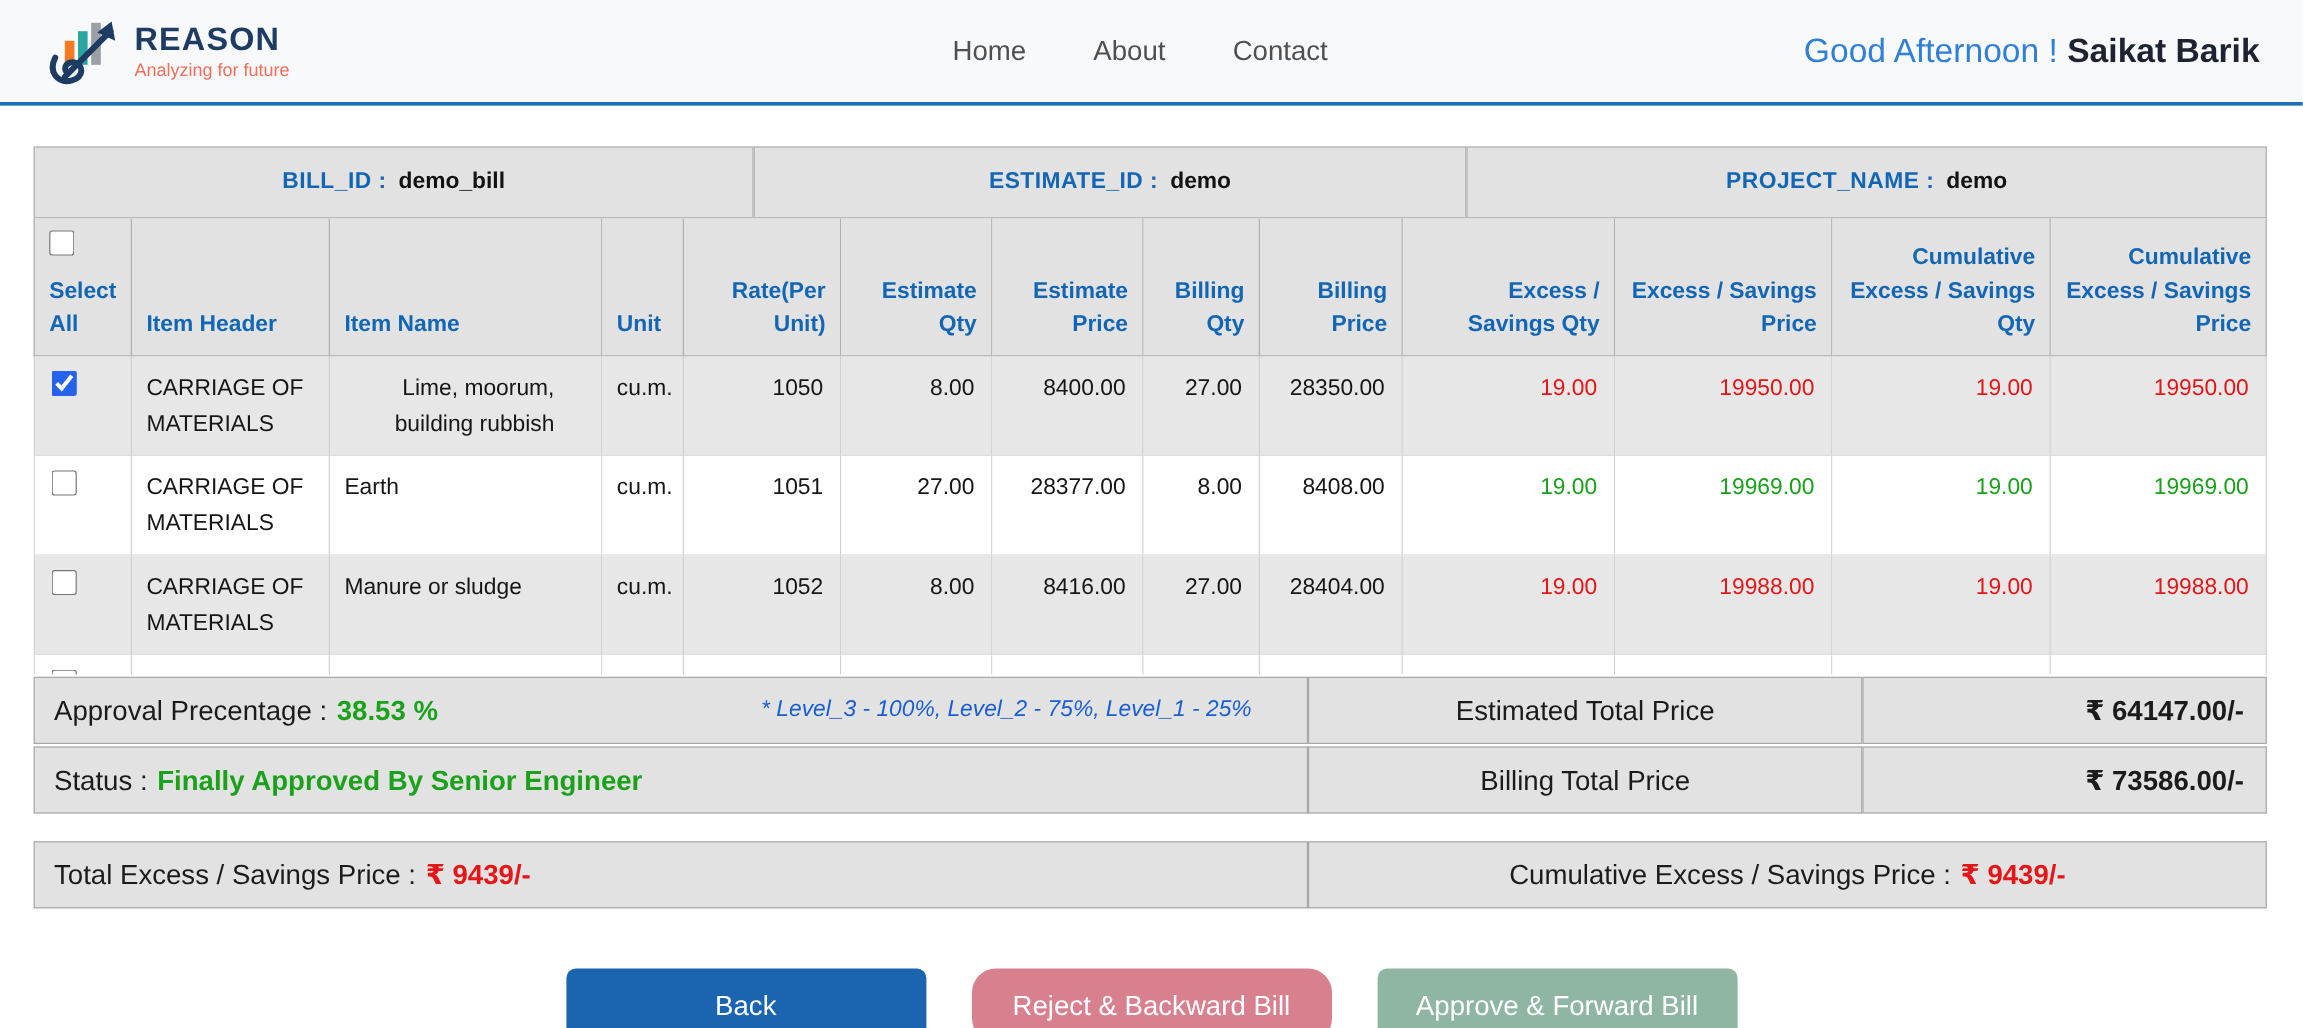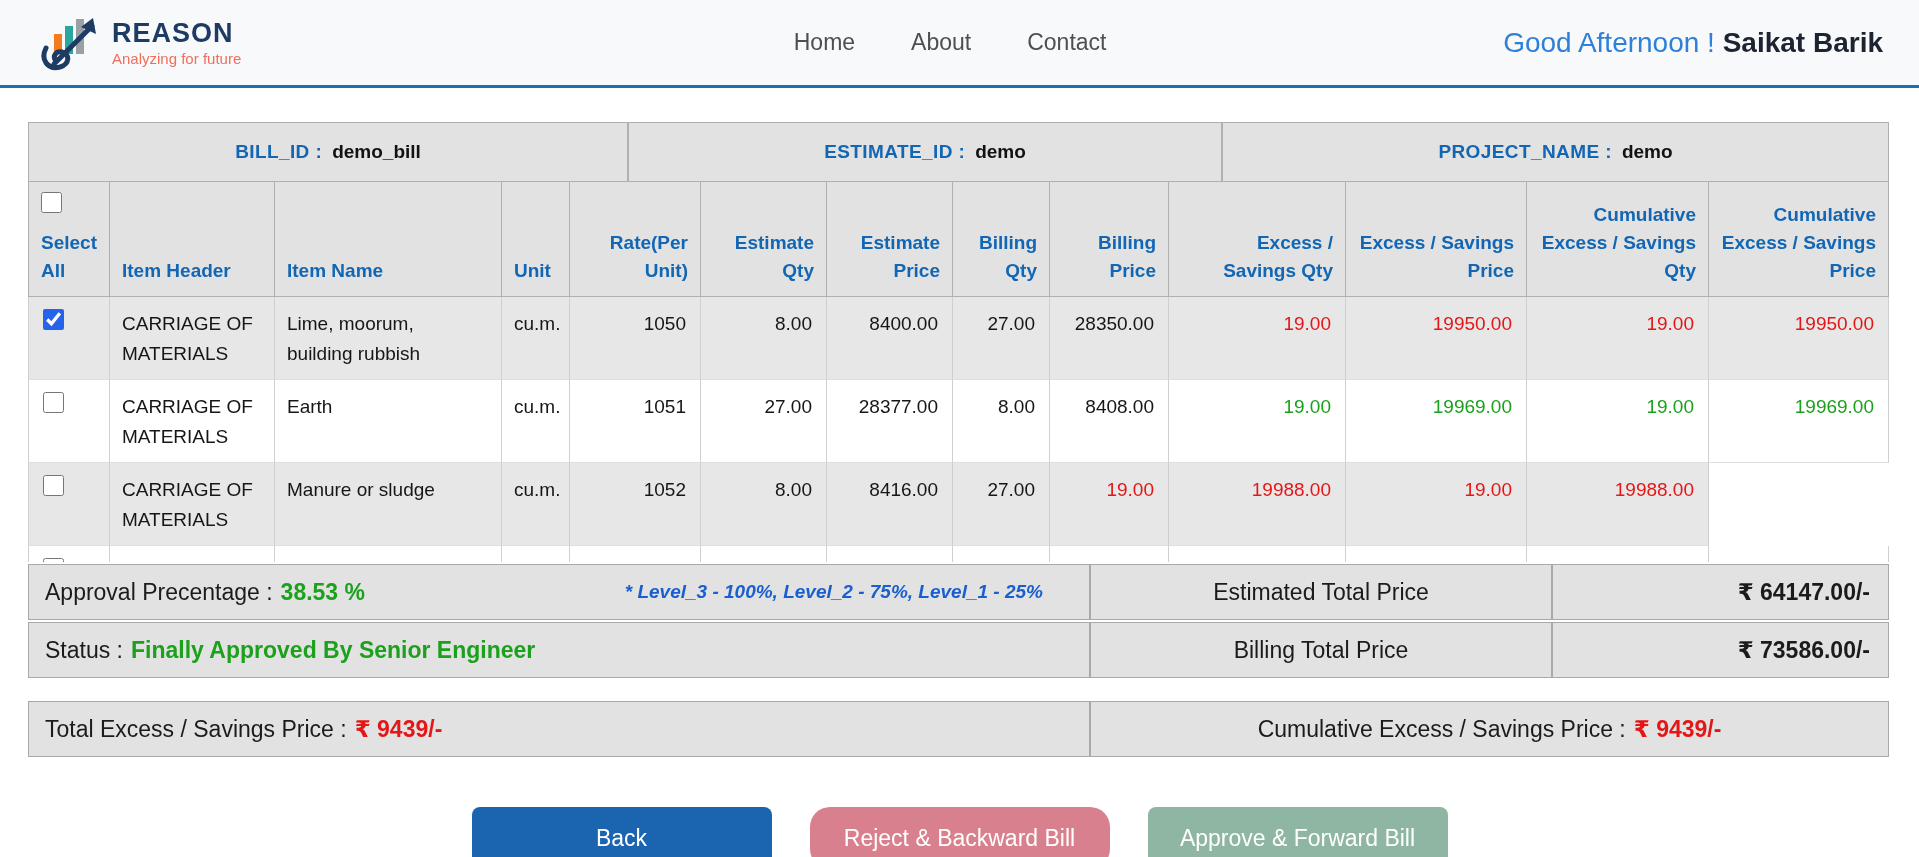--- a/index.html
+++ b/index.html
@@ -38,37 +38,37 @@
   .th.txt { text-align:left; }
 
   .rows-viewport { height:265px; overflow:hidden; }
   .trow { height:83px; }
   .trow.striped .td { background:#e7e7e7; }
   .trow.plain .td { background:#ffffff; }
   .td { border-right:1px solid #cfcfcf; border-bottom:1px solid #dedede;
     font-size:19px; color:#161616; line-height:1.55; padding:12px 12px 0 12px; }
   .trow .td:first-child { border-left:1px solid #cfcfcf; padding-left:14px; }
   .td.num { text-align:right; padding-right:14px; }
-  .td .wrap-narrow { display:inline-block; max-width:175px; }
+  .td .wrap-narrow { display:inline-block; max-width:175px;text-align:right; }
   .td .wrap-header { display:inline-block; max-width:145px; }
   .trend.excess { color:var(--red); }
   .trend.savings { color:var(--green); }
   input[type="checkbox"] { width:21px; height:21px; accent-color:#2563eb; cursor:pointer; }
 
   
   .sum-row { display:grid; margin-top:2px; }
   .sum-row.ab { grid-template-columns:1062px 462px 337px; }
   .sum-row.c  { grid-template-columns:1062px 799px;margin-top:23px; }
   .sum-cell { background:#e2e2e2; border:1px solid #a9a9a9; height:56px;
     display:flex; align-items:center; font-size:23px; color:#1b1b1b; padding:0 16px; }
   .sum-cell.center { justify-content:center; }
   .sum-cell.right { justify-content:flex-end; font-weight:bold; padding-right:18px; }
   .green-bold { color:var(--green); font-weight:bold; margin-left:8px; }
   .red-bold { color:var(--red); font-weight:bold; margin-left:8px; }
-  .levels-note { margin-left:auto; margin-right:30px; color:#1a5fd0; font-weight:bold;
+  .levels-note { margin-left:auto; margin-right:30px; color:#1a5fd0; font-weight:normal;
     font-style:italic; font-size:19px; }
 
   
   .actions { margin-top:50px; display:flex; justify-content:center; gap:38px; }
   .btn { width:300px; height:62px; border:none; border-radius:8px; color:#ffffff;
     font-size:23px; font-family:inherit; cursor:pointer; }
   .btn-back { background:var(--back-btn); }
   .btn-reject { background:var(--reject-btn);border-radius:20px; }
   .btn-approve { background:var(--approve-btn); }
   .footer-strip { height:22px; background:#ededed; margin-top:8px; }
@@ -171,20 +171,21 @@
     </div>
       <div class="grid13 trow striped">
       <div class="td"><input type="checkbox" style=""></div>
       <div class="td"><span class="wrap-header">CARRIAGE OF MATERIALS</span></div>
       <div class="td"><span class="wrap-narrow">Manure or sludge</span></div>
       <div class="td">cu.m.</div>
       <div class="td num">1052</div>
       <div class="td num">8.00</div>
       <div class="td num">8416.00</div>
       <div class="td num">27.00</div>
+      <div class="td num">28404.00</div>
       <div class="td num trend excess">19.00</div>
       <div class="td num trend excess">19988.00</div>
       <div class="td num trend excess">19.00</div>
       <div class="td num trend excess">19988.00</div>
     </div>
       <div class="grid13 trow plain">
       <div class="td"><input type="checkbox" style=""></div>
       <div class="td"><span class="wrap-header">CARRIAGE OF MATERIALS</span></div>
       <div class="td"><span class="wrap-narrow">Excavated rock, hard half</span></div>
       <div class="td">cu.m.</div>

